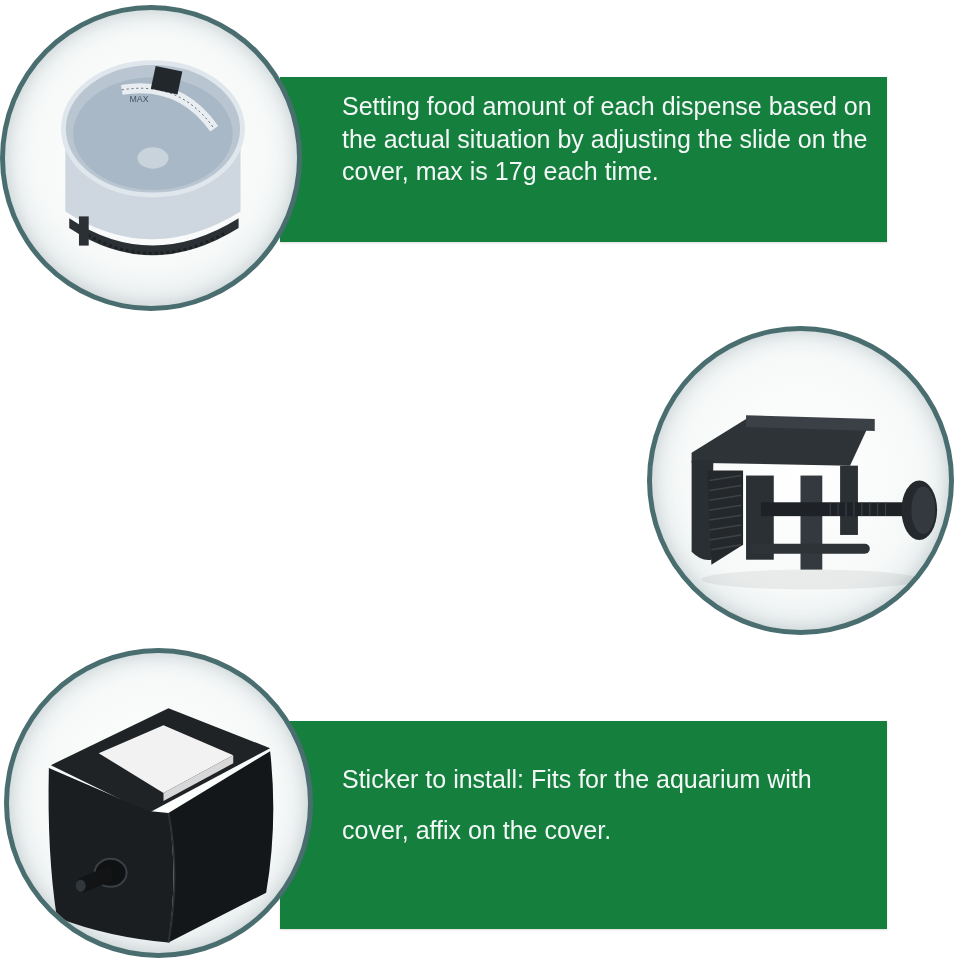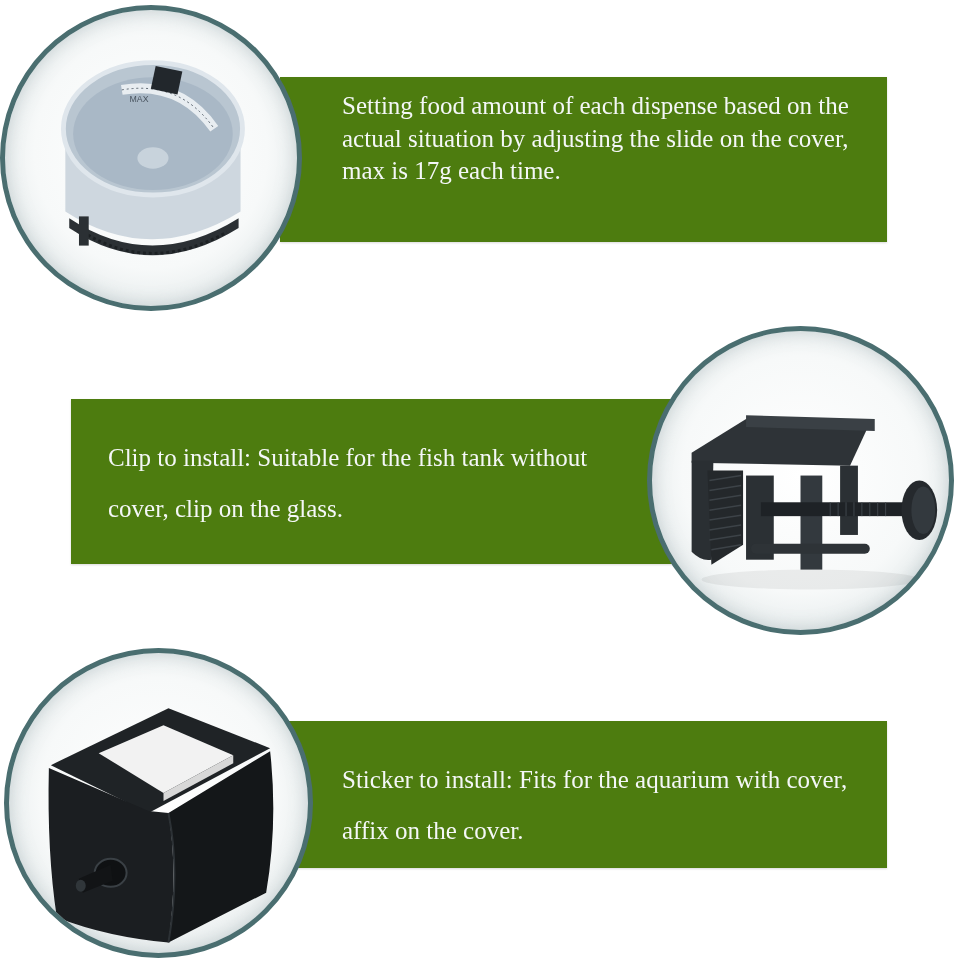--- a/index.html
+++ b/index.html
@@ -2,31 +2,30 @@
 <html><head>
   <meta charset="utf-8">
   <style>
     html, body { margin: 0; padding: 0; background: #ffffff; }
     .canvas {
       position: relative; width: 960px; height: 960px; overflow: hidden;
       background: #ffffff;
       font-family: "Liberation Sans", "DejaVu Sans", sans-serif;
     }
     .banner {
-      position: absolute; background: #4d7c0f; color: #f4f7f7;
+      position: absolute; background: #15803d; color: #f4f7f7;
       box-sizing: border-box;
       box-shadow: 0 1px 2px rgba(0,0,0,0.15);
-      font-family: Liberation Serif, serif;
     }
     .banner-text { position: absolute; margin: 0; font-size: 25px; }
     #banner-1 { left: 280px; top: 77px; width: 607px; height: 165px; }
     #banner-1 .banner-text { left: 62px; top: 13px; width: 540px; line-height: 32.5px; }
     #banner-2 { left: 71px; top: 399px; width: 620px; height: 165px; }
     #banner-2 .banner-text { left: 37px; top: 33px; width: 540px; line-height: 51px; }
-    #banner-3 { left: 280px; top: 721px; width: 607px; height: 147px; }
+    #banner-3 { left: 280px; top: 721px; width: 607px; height: 208px; }
     #banner-3 .banner-text { left: 62px; top: 33px; width: 540px; line-height: 51px; }
 
     .circle {
       position: absolute; border-radius: 50%;
       background: radial-gradient(circle at 50% 48%, #ffffff 0%, #f7f9f9 55%, #e3e9ea 80%, #c9d4d6 100%);
       border: 5px solid #4a6e70;
       box-sizing: border-box;
       box-shadow: inset 0 0 18px rgba(120,140,145,0.35);
       overflow: hidden;
     }
@@ -56,23 +55,20 @@
       <text x="128" y="92" font-size="9" fill="#4a5560" font-family="Liberation Sans, sans-serif">MAX</text>
 
       <rect x="152" y="58" width="28" height="24" fill="#22272c" transform="rotate(12 166 70)"></rect>
 
       <path d="M66 212 Q150 268 240 212 L240 222 Q150 278 66 222 Z" fill="#2b3034"></path>
       <path d="M80 226 Q150 270 228 226" fill="none" stroke="#1c2023" stroke-width="3" stroke-dasharray="3 3"></path>
       <rect x="76" y="210" width="10" height="30" fill="#2b3034"></rect>
     </svg>
   </div>
 
-  <div class="banner" id="banner-2">
-    <p class="banner-text">Clip to install: Suitable for the fish tank without cover, clip on the glass.</p>
-  </div>
   <div class="circle" id="circle-2">
     <svg viewBox="0 0 300 300">
 
       <path d="M40 122 L95 88 L220 92 L200 135 L40 132 Z" fill="#2e3337"></path>
       <path d="M95 84 L225 88 L225 100 L95 96 Z" fill="#3a4045"></path>
 
       <path d="M40 130 L62 130 L60 230 Q50 232 40 222 Z" fill="#2a2f33"></path>
       <path d="M56 140 L92 140 L92 215 L60 235 Z" fill="#24282b"></path>
       <g stroke="#3d4348" stroke-width="1.5">
         <line x1="58" y1="150" x2="90" y2="145"></line>

